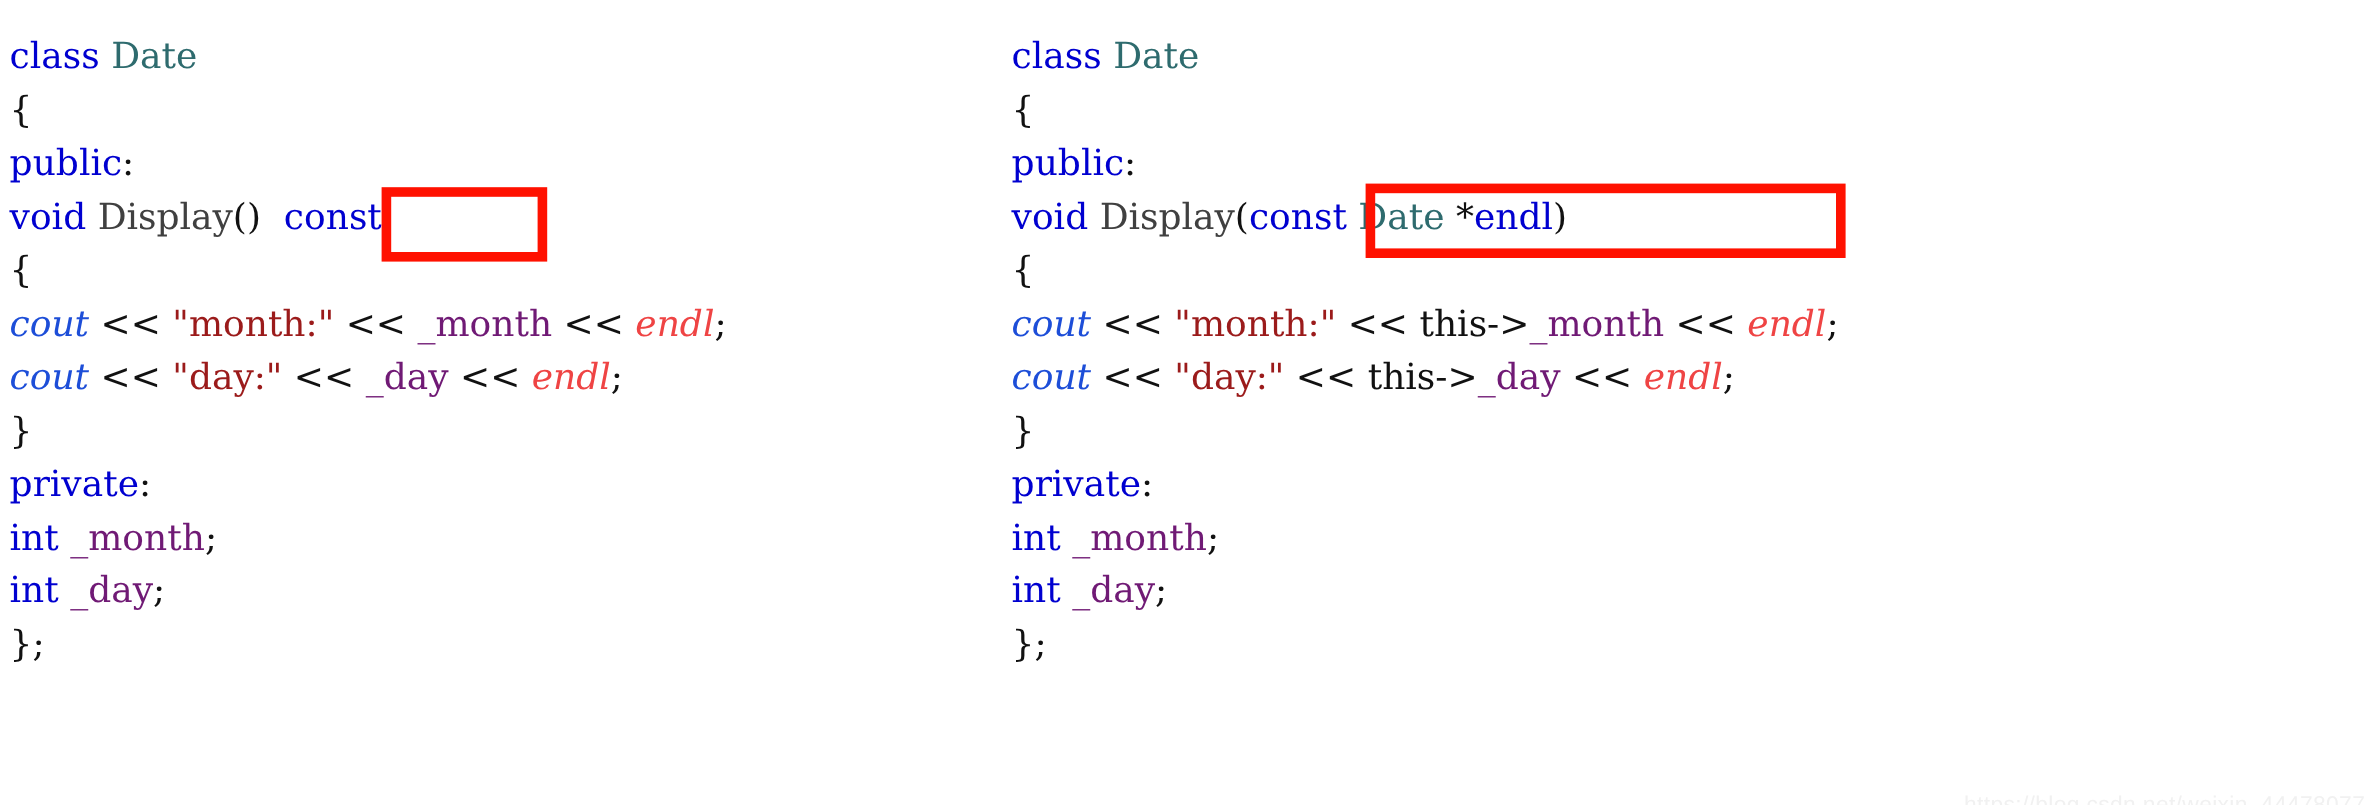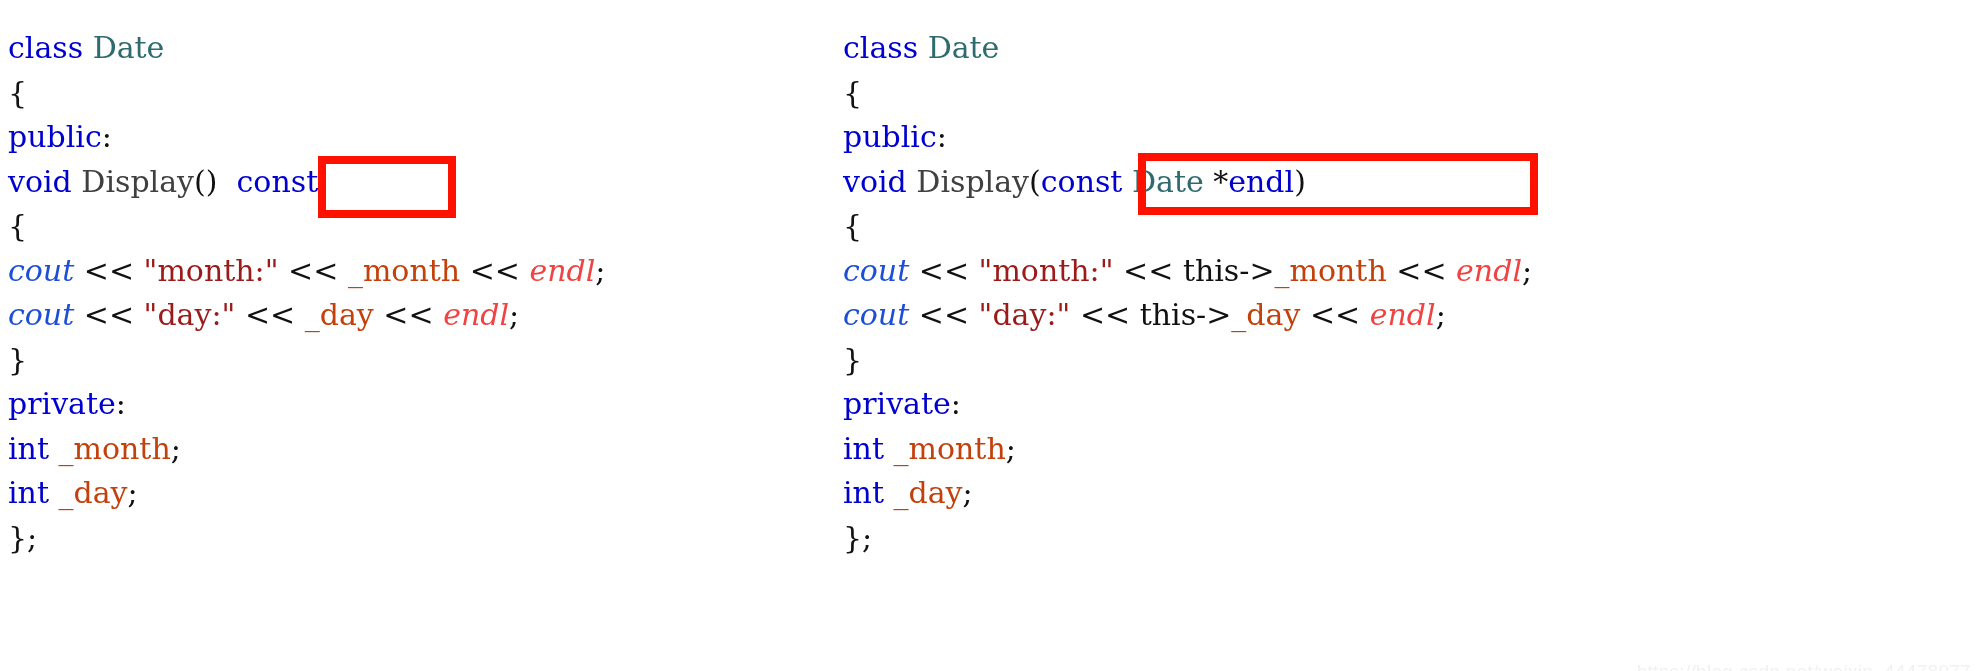--- a/index.html
+++ b/index.html
@@ -37,21 +37,21 @@
   .code-line {
     height: 44.5px;
     white-space: pre;
   }
 
   
   .t-kw    { color: #0000d0; }                 
   .t-type  { color: #2e6b6e; }                 
   .t-fn    { color: #404040; }                 
   .t-str   { color: #9b1b1b; }                 
-  .t-id    { color: #c2410c; }                 
+  .t-id    { color: #701a75; }                 
   .t-punct { color: #111111; }                 
   .t-cout  { color: #1d4ed8; font-style: italic; }
   .t-endl  { color: #ef4444; font-style: italic; }
 
   
   .redbox {
     position: absolute;
     border: 8px solid #ff1100;
     box-sizing: border-box;
     background: transparent;

